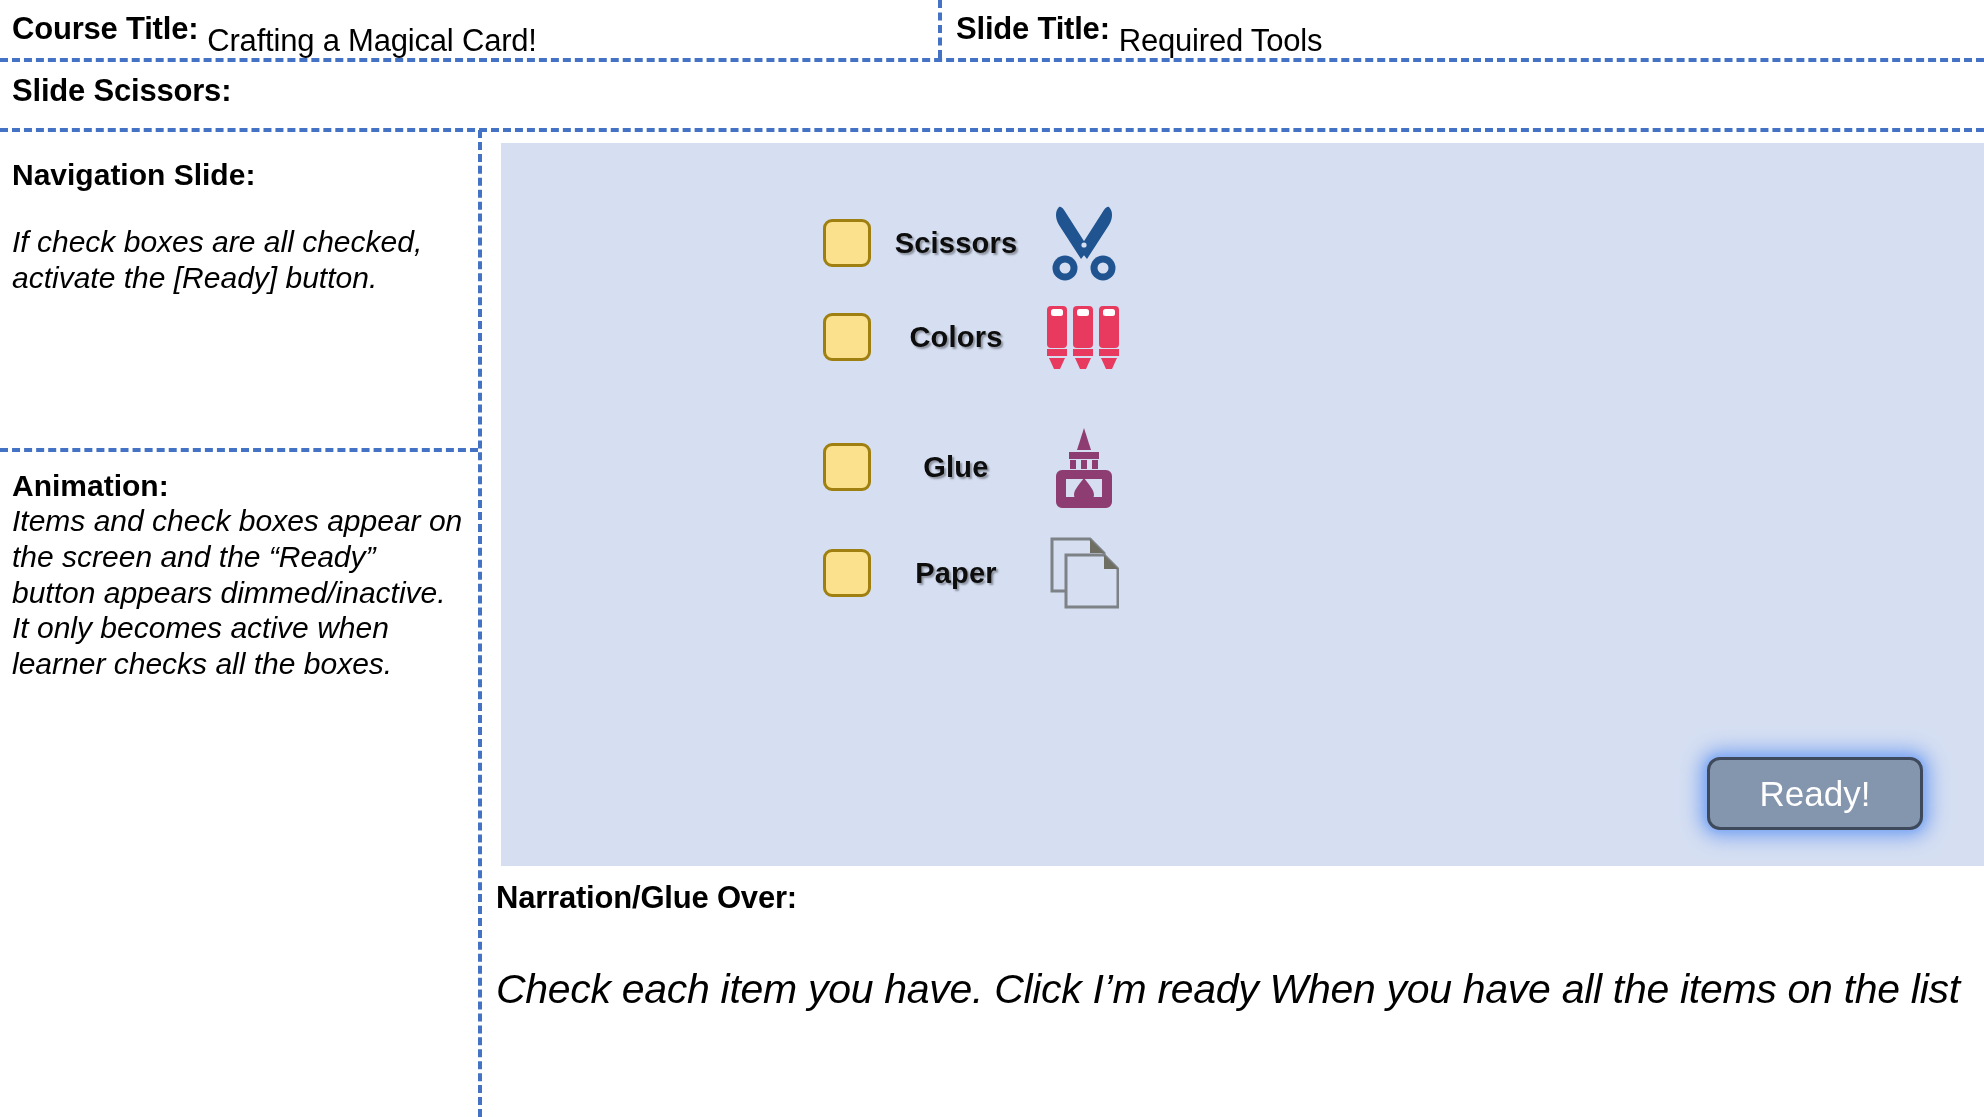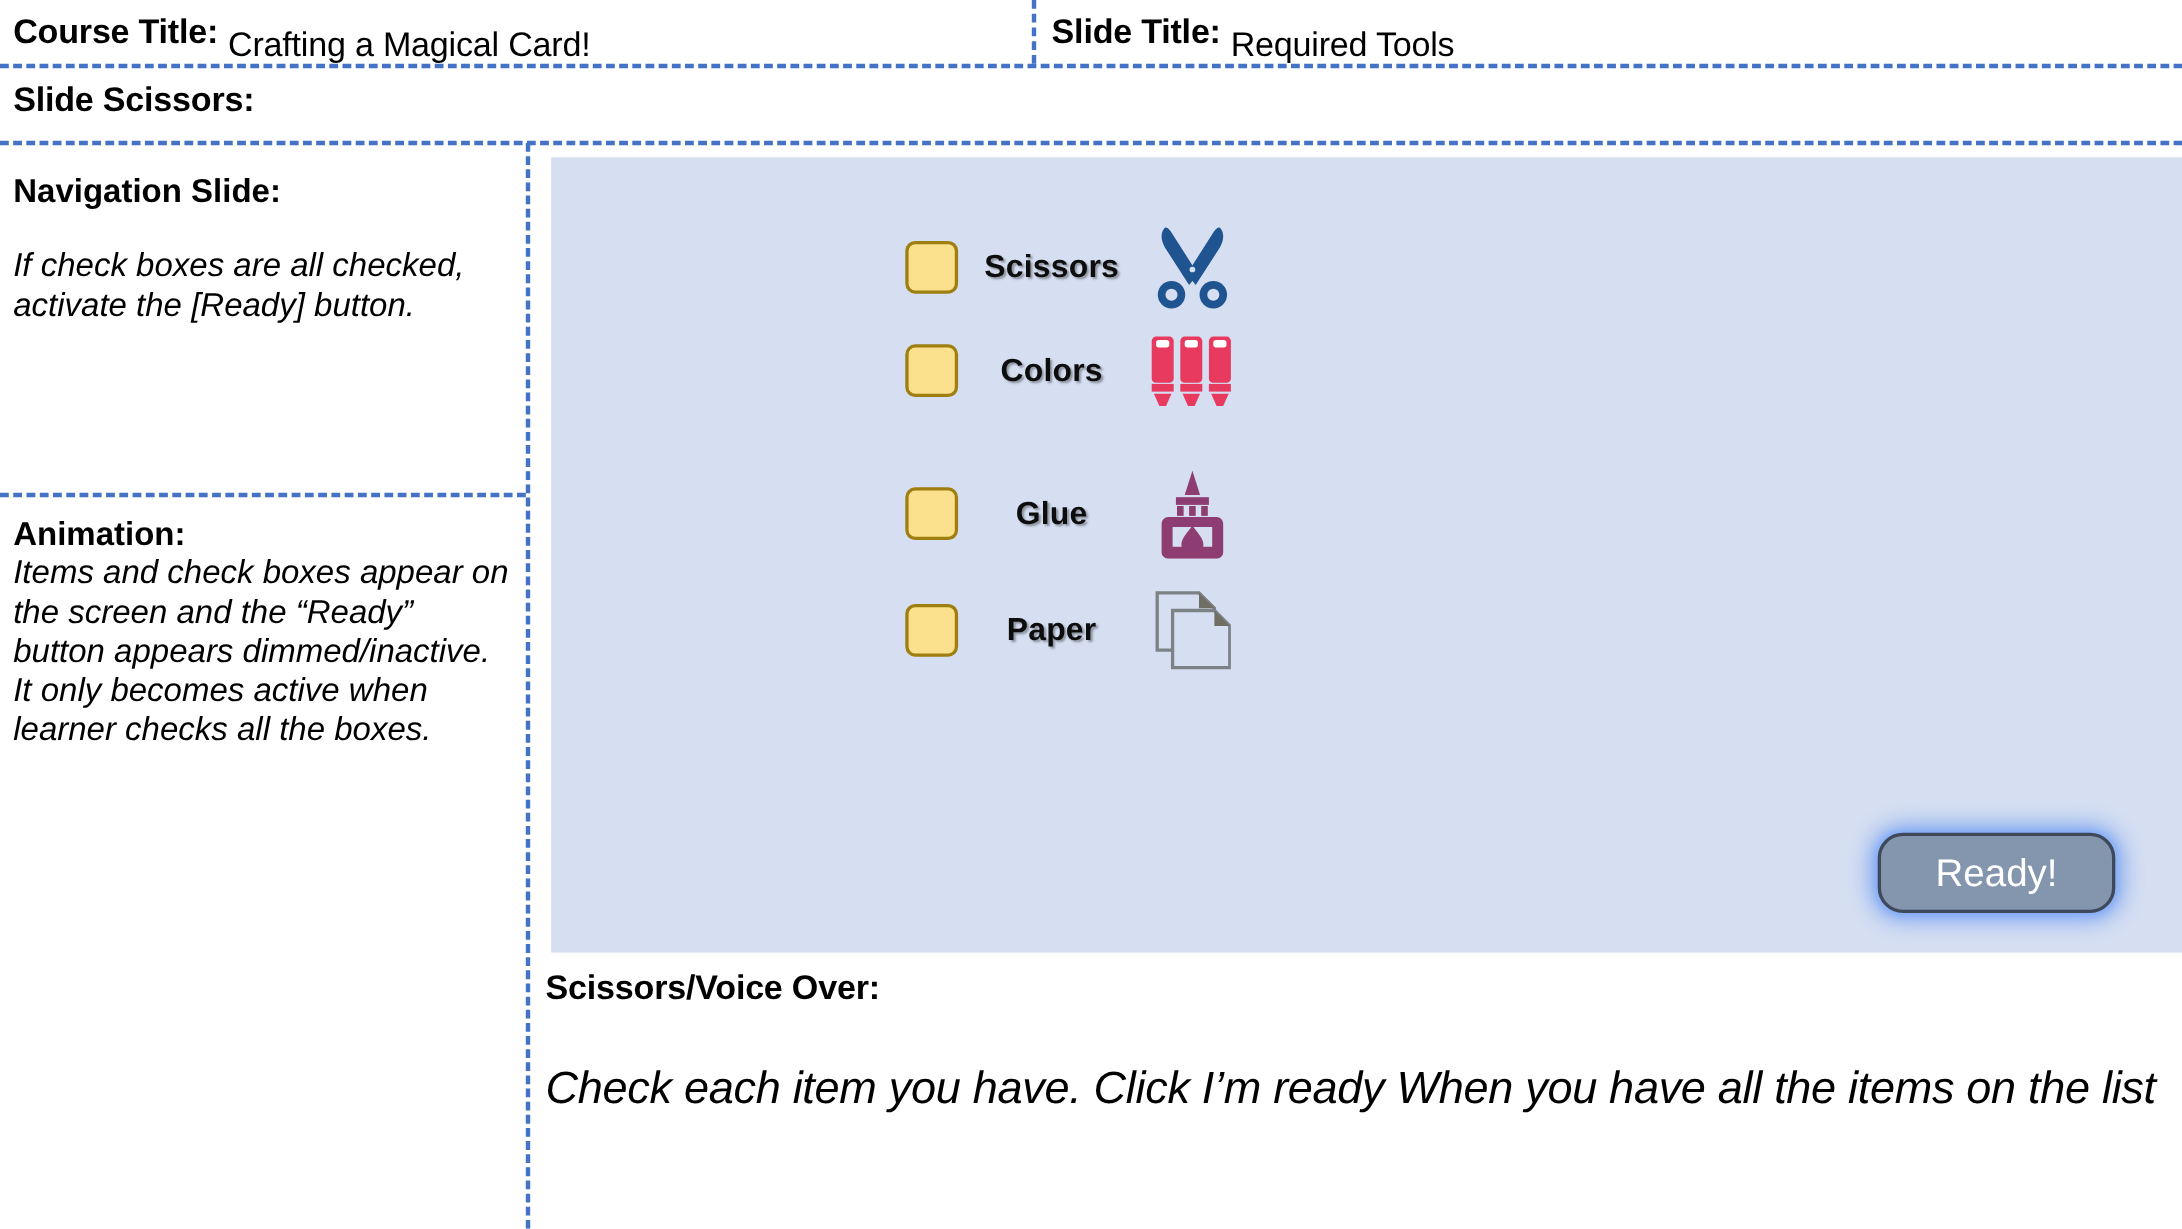--- a/index.html
+++ b/index.html
@@ -118,21 +118,21 @@
 
   
   #ready-btn {
     position: absolute;
     left: 1694px;
     top: 757px;
     width: 216px;
     height: 73px;
     background: #8495AE;
     border: 3px solid #3E4A5C;
-    border-radius: 23px;
+    border-radius: 13px;
     display: flex;
     align-items: center;
     justify-content: center;
     color: #FFFFFF;
     font-size: 35px;
     box-shadow: 0 0 20px 7px #7EA6F0, 0 0 6px 2px #9CC0FF;
   }
 
   
   #narration-title {
@@ -280,16 +280,16 @@
           <path d="M55 19 L69 33 L55 33 Z" fill="#6E6E63"></path>
         </svg>
       </div>
     </div>
 
     <div id="ready-btn" style="left:1206px; top:614px;">
       <span>Ready!</span>
     </div>
   </div>
 
-  <div id="narration-title">Scissors/Voice Over:</div>
+  <div id="narration-title">Narration/Glue Over:</div>
   <div id="narration-text">Check each item you have. Click I’m ready When you have all the items on the list</div>
 
 </div>
 
 </body></html>

